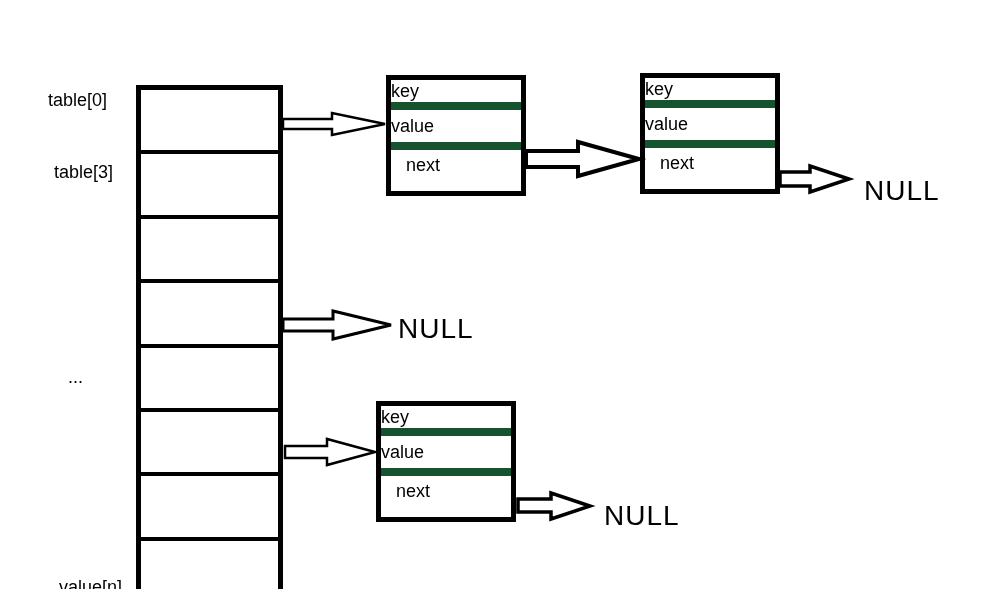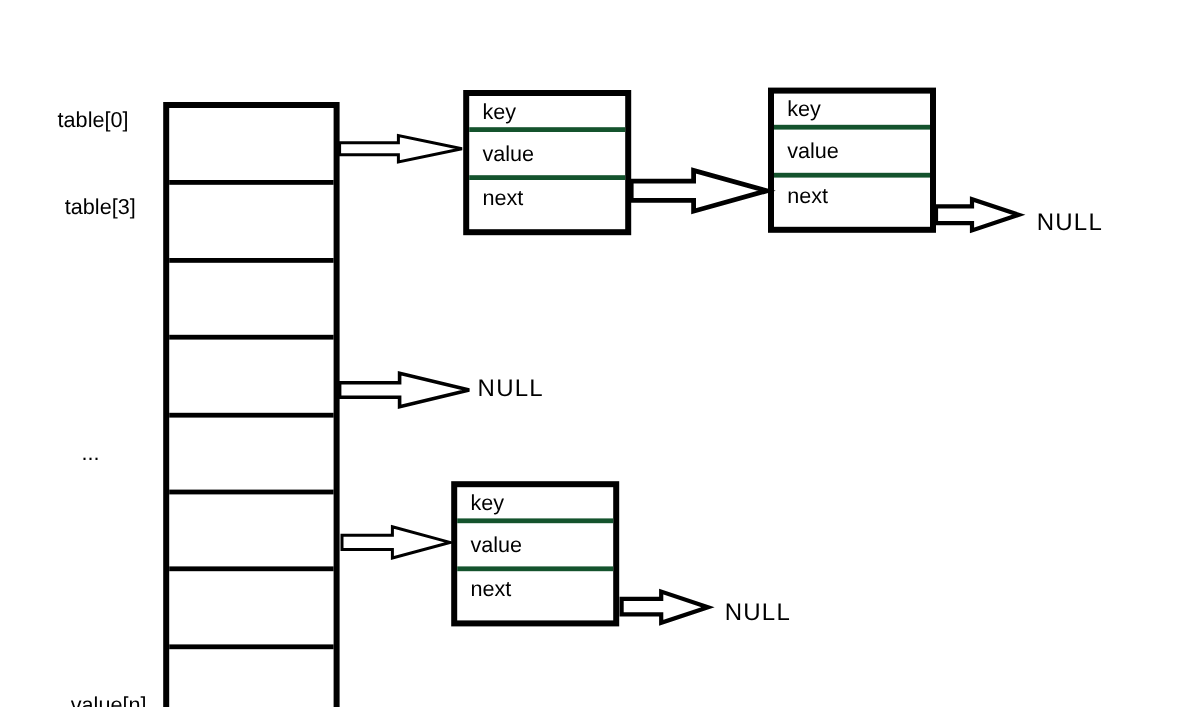--- a/index.html
+++ b/index.html
@@ -31,32 +31,32 @@
   .cell:last-child { border-bottom: none; }
   .node {
     position: absolute;
     width: 140px; height: 121px;
     border: 5px solid #000;
     box-sizing: border-box;
     background: #fff;
   }
   .nrow {
     box-sizing: border-box;
-    border-bottom: 4px solid #14532d;
+    border-bottom: 8px solid #14532d;
     display: flex;
     align-items: center;
-    padding-left: 11px;
+    padding-left: 0;
     font-size: 18px;
   }
   .nrow.r1 { height: 30px; }
   .nrow.r2 { height: 40px; text-align: center; }
-  .nrow.r3 { height: 30px; border-bottom: none; }
+  .nrow.r3 { height: 30px; border-bottom: none; padding-left: 15px; }
   .null-lbl {
     position: absolute;
-    font-size: 20px;
+    font-size: 28px;
     letter-spacing: 1px;
     white-space: nowrap;
   }
   .arrow-layer {
     position: absolute;
     left: 0; top: 0;
     width: 983px; height: 589px;
   }
   .arrow-layer polygon {
     fill: #ffffff;

